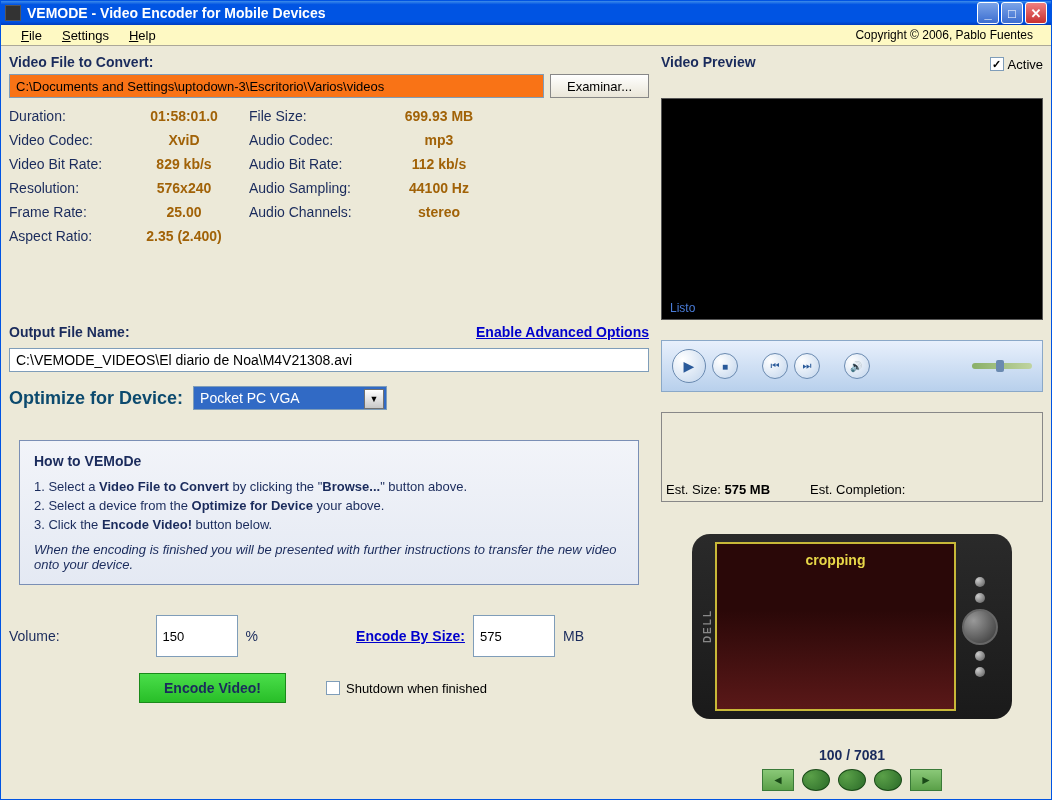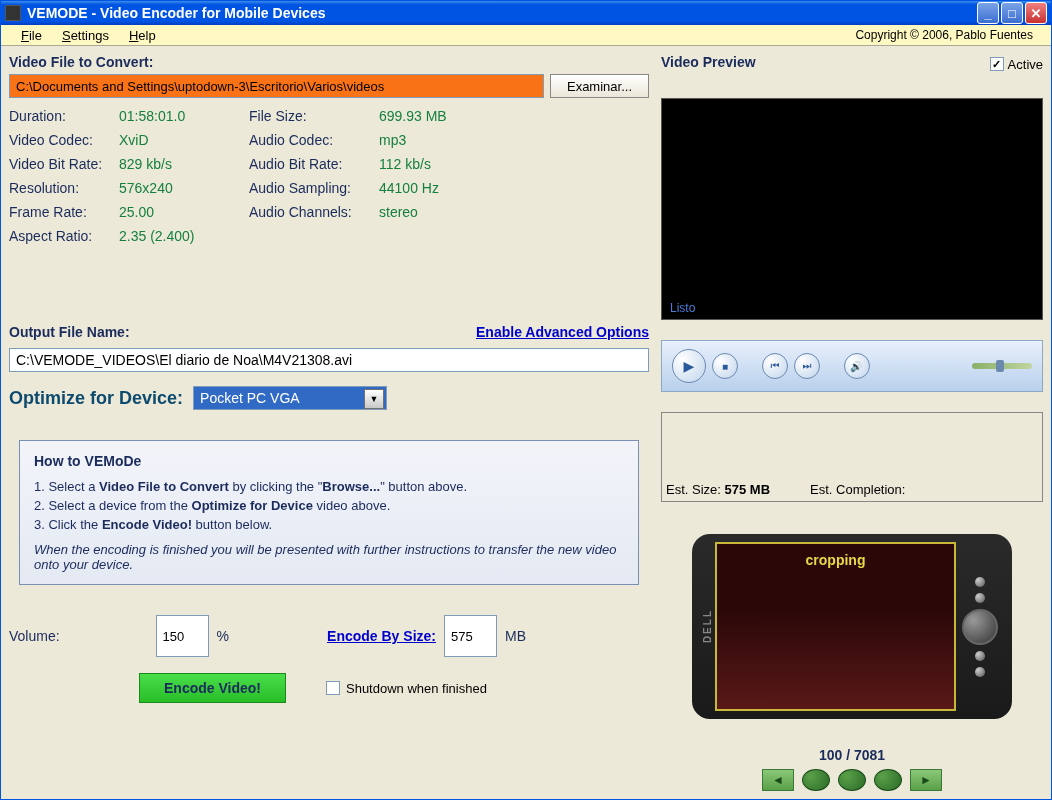--- a/index.html
+++ b/index.html
@@ -93,21 +93,21 @@
 }
 .info-grid {
   display: grid;
   grid-template-columns: 110px 130px 130px 120px;
   row-gap: 8px;
   color: #1a2b5c;
   font-size: 14px;
   margin-bottom: 80px;
 }
 .info-label { color: #1a2b5c; }
-.info-value { font-weight: normal; color: #15803d; }
+.info-value { font-weight: bold; color: #a16207; text-align: center; }
 .output-row {
   display: flex;
   justify-content: space-between;
   align-items: baseline;
   margin-bottom: 4px;
 }
 .link-text {
   color: #0000cc;
   text-decoration: underline;
   font-weight: bold;
@@ -160,21 +160,21 @@
   padding: 12px 14px;
   color: #1a2b5c;
   font-size: 13px;
   margin: 0 10px 30px 10px;
 }
 .howto-title { font-weight: bold; margin-bottom: 10px; font-size: 14px; }
 .howto-step { margin-bottom: 4px; }
 .howto-note { font-style: italic; margin-top: 10px; }
 .bottom-row { display: flex; align-items: center; gap: 8px; font-size: 14px; color: #1a2b5c; margin-bottom: 16px; }
 .small-input {
-  width: 53px;
+  width: 82px;
   border: 1px solid #7f9db9;
   background: white;
   padding: 20px 6px;
   font-family: inherit;
   font-size: 13px;
   height: 22px;
 }
 .encode-size-label { color: #0000cc; text-decoration: underline; font-weight: bold; margin-left: 90px; }
 .encode-row { display: flex; align-items: center; gap: 40px; padding-left: 130px; }
 .encode-btn {
@@ -395,21 +395,21 @@
           <span>Pocket PC VGA</span>
         </div>
       </div>
 
       <div class="howto-box">
         <div class="howto-title">How to VEMoDe</div>
         <div class="howto-step">
           <span>1. Select a </span><b>Video File to Convert</b><span> by clicking the "</span><b>Browse...</b><span>" button above.</span>
         </div>
         <div class="howto-step">
-          <span>2. Select a device from the </span><b>Optimize for Device</b><span> video above.</span>
+          <span>2. Select a device from the </span><b>Optimize for Device</b><span> your above.</span>
         </div>
         <div class="howto-step">
           <span>3. Click the </span><b>Encode Video!</b><span> button below.</span>
         </div>
         <div class="howto-note">When the encoding is finished you will be presented with further instructions to transfer the new video onto your device.</div>
       </div>
 
       <div class="bottom-row">
         <span>Volume:</span>
         <span style="width:80px"></span>

